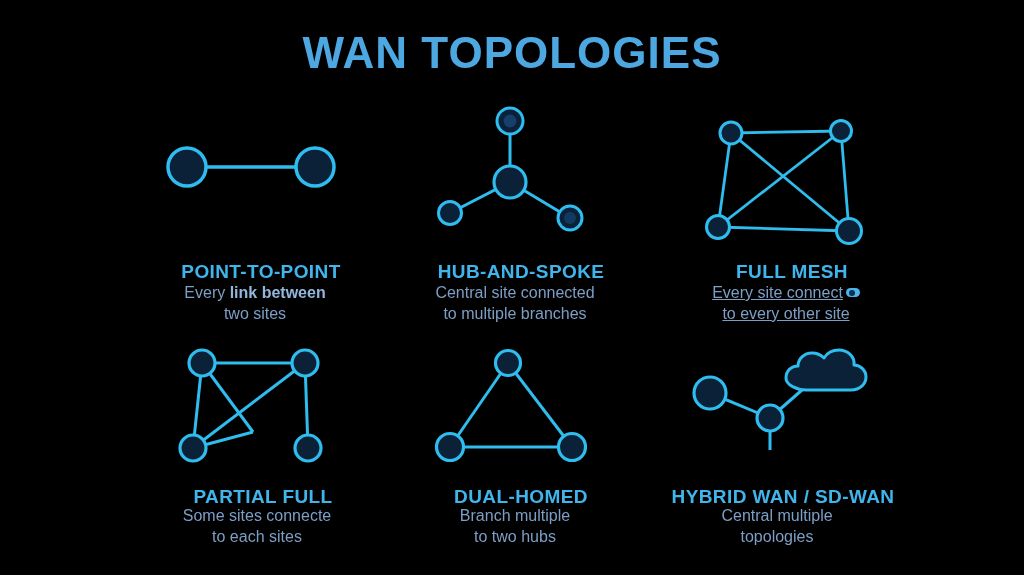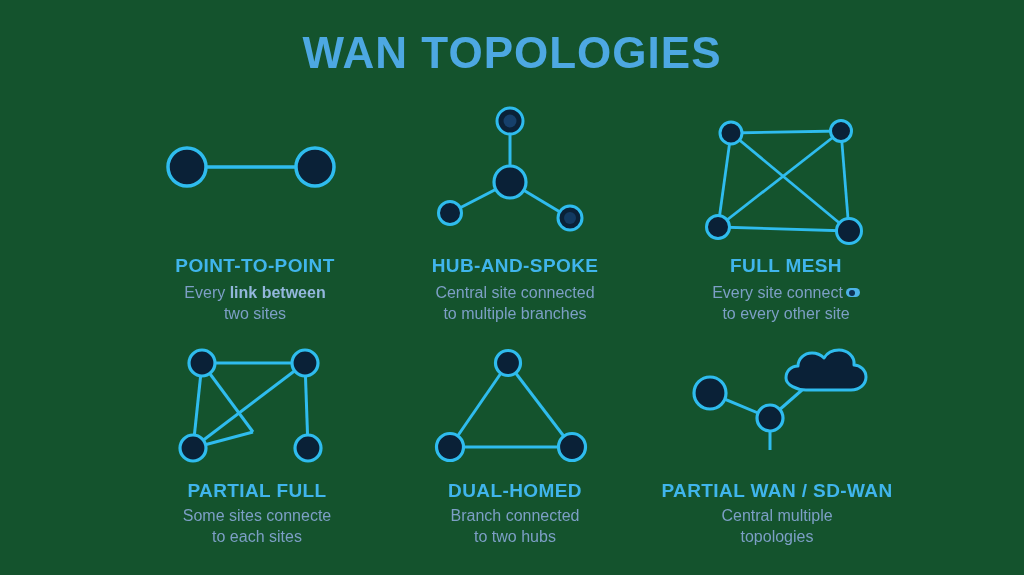--- a/index.html
+++ b/index.html
@@ -1,31 +1,31 @@
 <!DOCTYPE html>
 <html><head>
 <meta charset="utf-8">
 <style>
   html,body { margin:0; padding:0; background:#06182b; }
   .canvas {
     position:relative; width:1024px; height:575px;
-    background:#14532d; overflow:hidden;
+    background:#000000; overflow:hidden;
     font-family:"Liberation Sans", sans-serif;
   }
   .title {
     position:absolute; top:28px; left:0; width:100%;
     margin:0; text-align:center;
     font-size:44px; font-weight:700; letter-spacing:1px;
     color:#4da8e2;
   }
   .diagram { position:absolute; }
   .diagram line, .diagram path.stroke-only { stroke:#2fbcee; fill:none; }
   .diagram circle.node { stroke:#2fbcee; fill:#0a2137; }
   .heading {
-    position:absolute; margin:0; text-align:center;
+    position:absolute; margin:6px; text-align:center;
     font-size:19px; font-weight:700; letter-spacing:0.4px;
     color:#40b5ec;
   }
   .desc {
     position:absolute; margin:0; text-align:center;
     font-size:16px; line-height:21px; font-weight:400;
     color:#7d9fc6;
   }
   .desc b { font-weight:700; color:#93b7dc; }
   .eye-glyph {
@@ -115,24 +115,24 @@
     <circle class="node" cx="770" cy="418" r="13" stroke-width="3.2"></circle>
   </svg>
 
   <h3 class="heading" style="left:130px; top:255px; width:250px;">POINT-TO-POINT</h3>
   <p class="desc" style="left:130px; top:282px; width:250px;"><span>Every </span><b>link between</b><br><span>two sites</span></p>
 
   <h3 class="heading" style="left:390px; top:255px; width:250px;">HUB-AND-SPOKE</h3>
   <p class="desc" style="left:390px; top:282px; width:250px;"><span>Central site connected</span><br><span>to multiple branches</span></p>
 
   <h3 class="heading" style="left:661px; top:255px; width:250px;">FULL MESH</h3>
-  <p class="desc" style="left:661px; top:282px; width:250px;"><span>Every site connect</span><span class="eye-glyph"></span><br><span>to every other site</span></p>
+  <p class="desc" style="left:661px; top:282px; width:250px;text-decoration:underline;"><span>Every site connect</span><span class="eye-glyph"></span><br><span>to every other site</span></p>
 
   <h3 class="heading" style="left:132px; top:480px; width:250px;">PARTIAL FULL</h3>
   <p class="desc" style="left:132px; top:505px; width:250px;text-align:center;"><span>Some sites connecte</span><br><span>to each sites</span></p>
 
   <h3 class="heading" style="left:390px; top:480px; width:250px;">DUAL-HOMED</h3>
-  <p class="desc" style="left:390px; top:505px; width:250px;"><span>Branch connected</span><br><span>to two hubs</span></p>
+  <p class="desc" style="left:390px; top:505px; width:250px;"><span>Branch multiple</span><br><span>to two hubs</span></p>
 
-  <h3 class="heading" style="left:641px; top:480px; width:272px;">PARTIAL WAN / SD-WAN</h3>
+  <h3 class="heading" style="left:641px; top:480px; width:272px;">HYBRID WAN / SD-WAN</h3>
   <p class="desc" style="left:641px; top:505px; width:272px;"><span>Central multiple</span><br><span>topologies</span></p>
 
 </div>
 
 </body></html>

